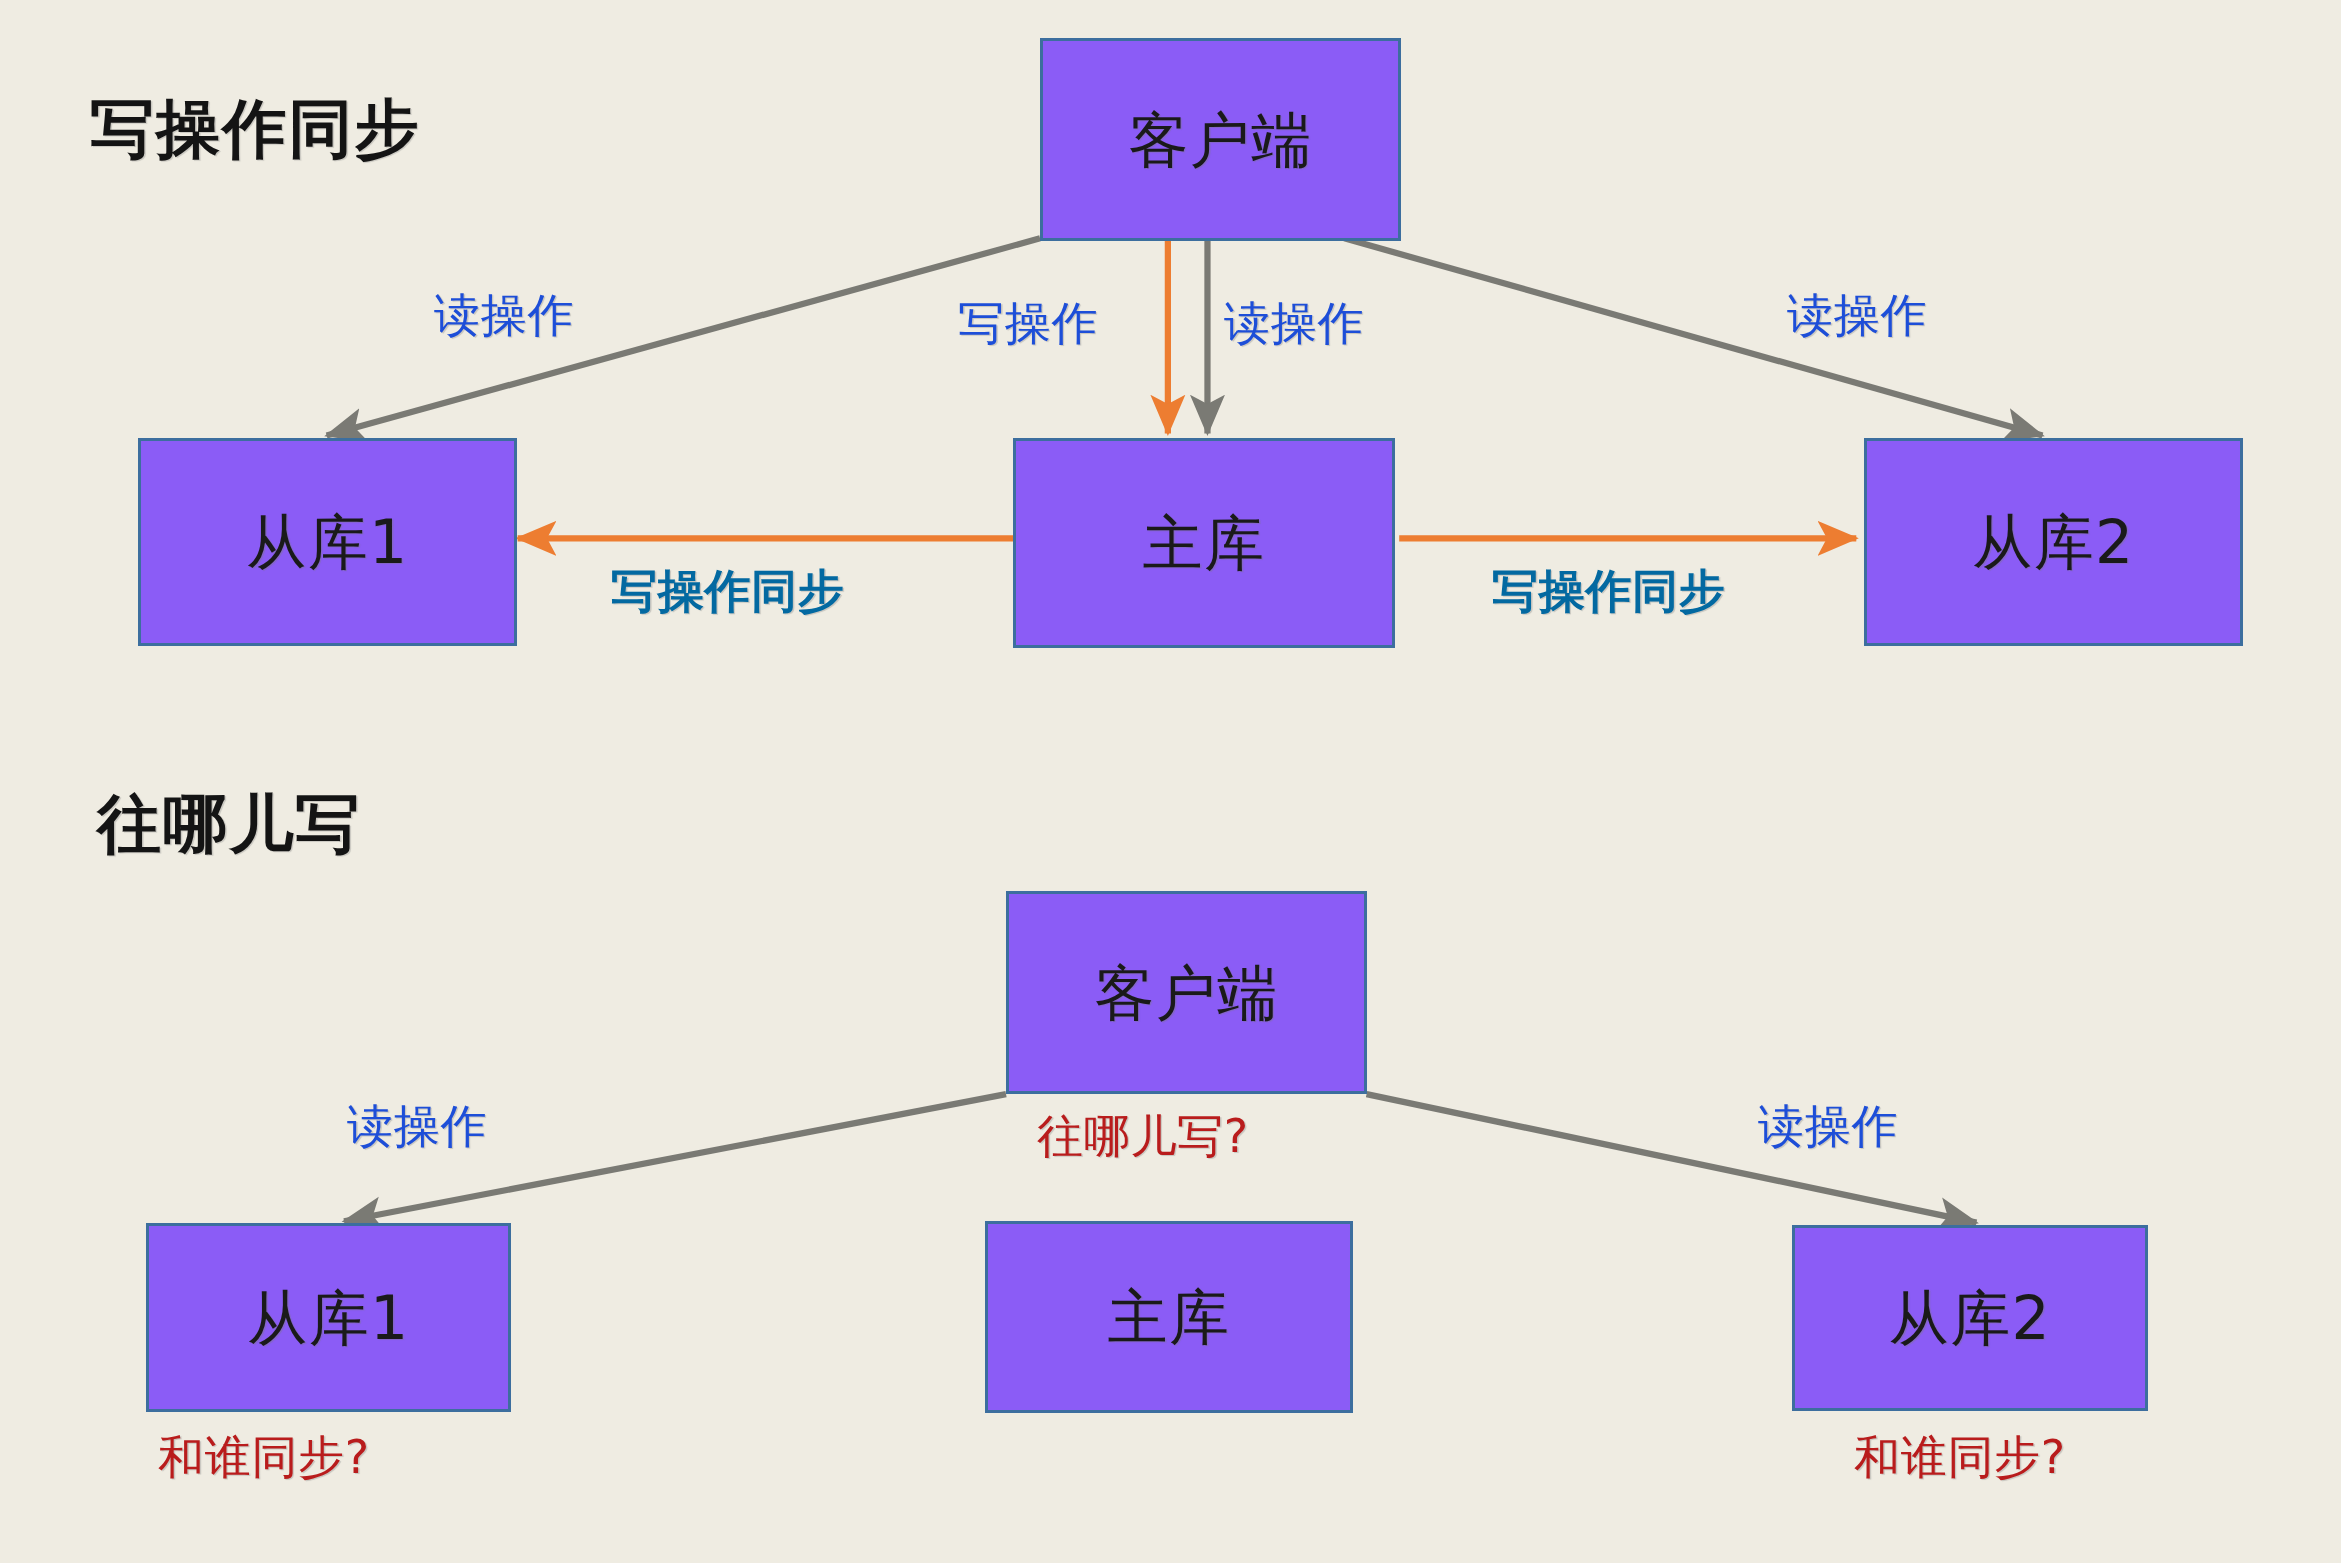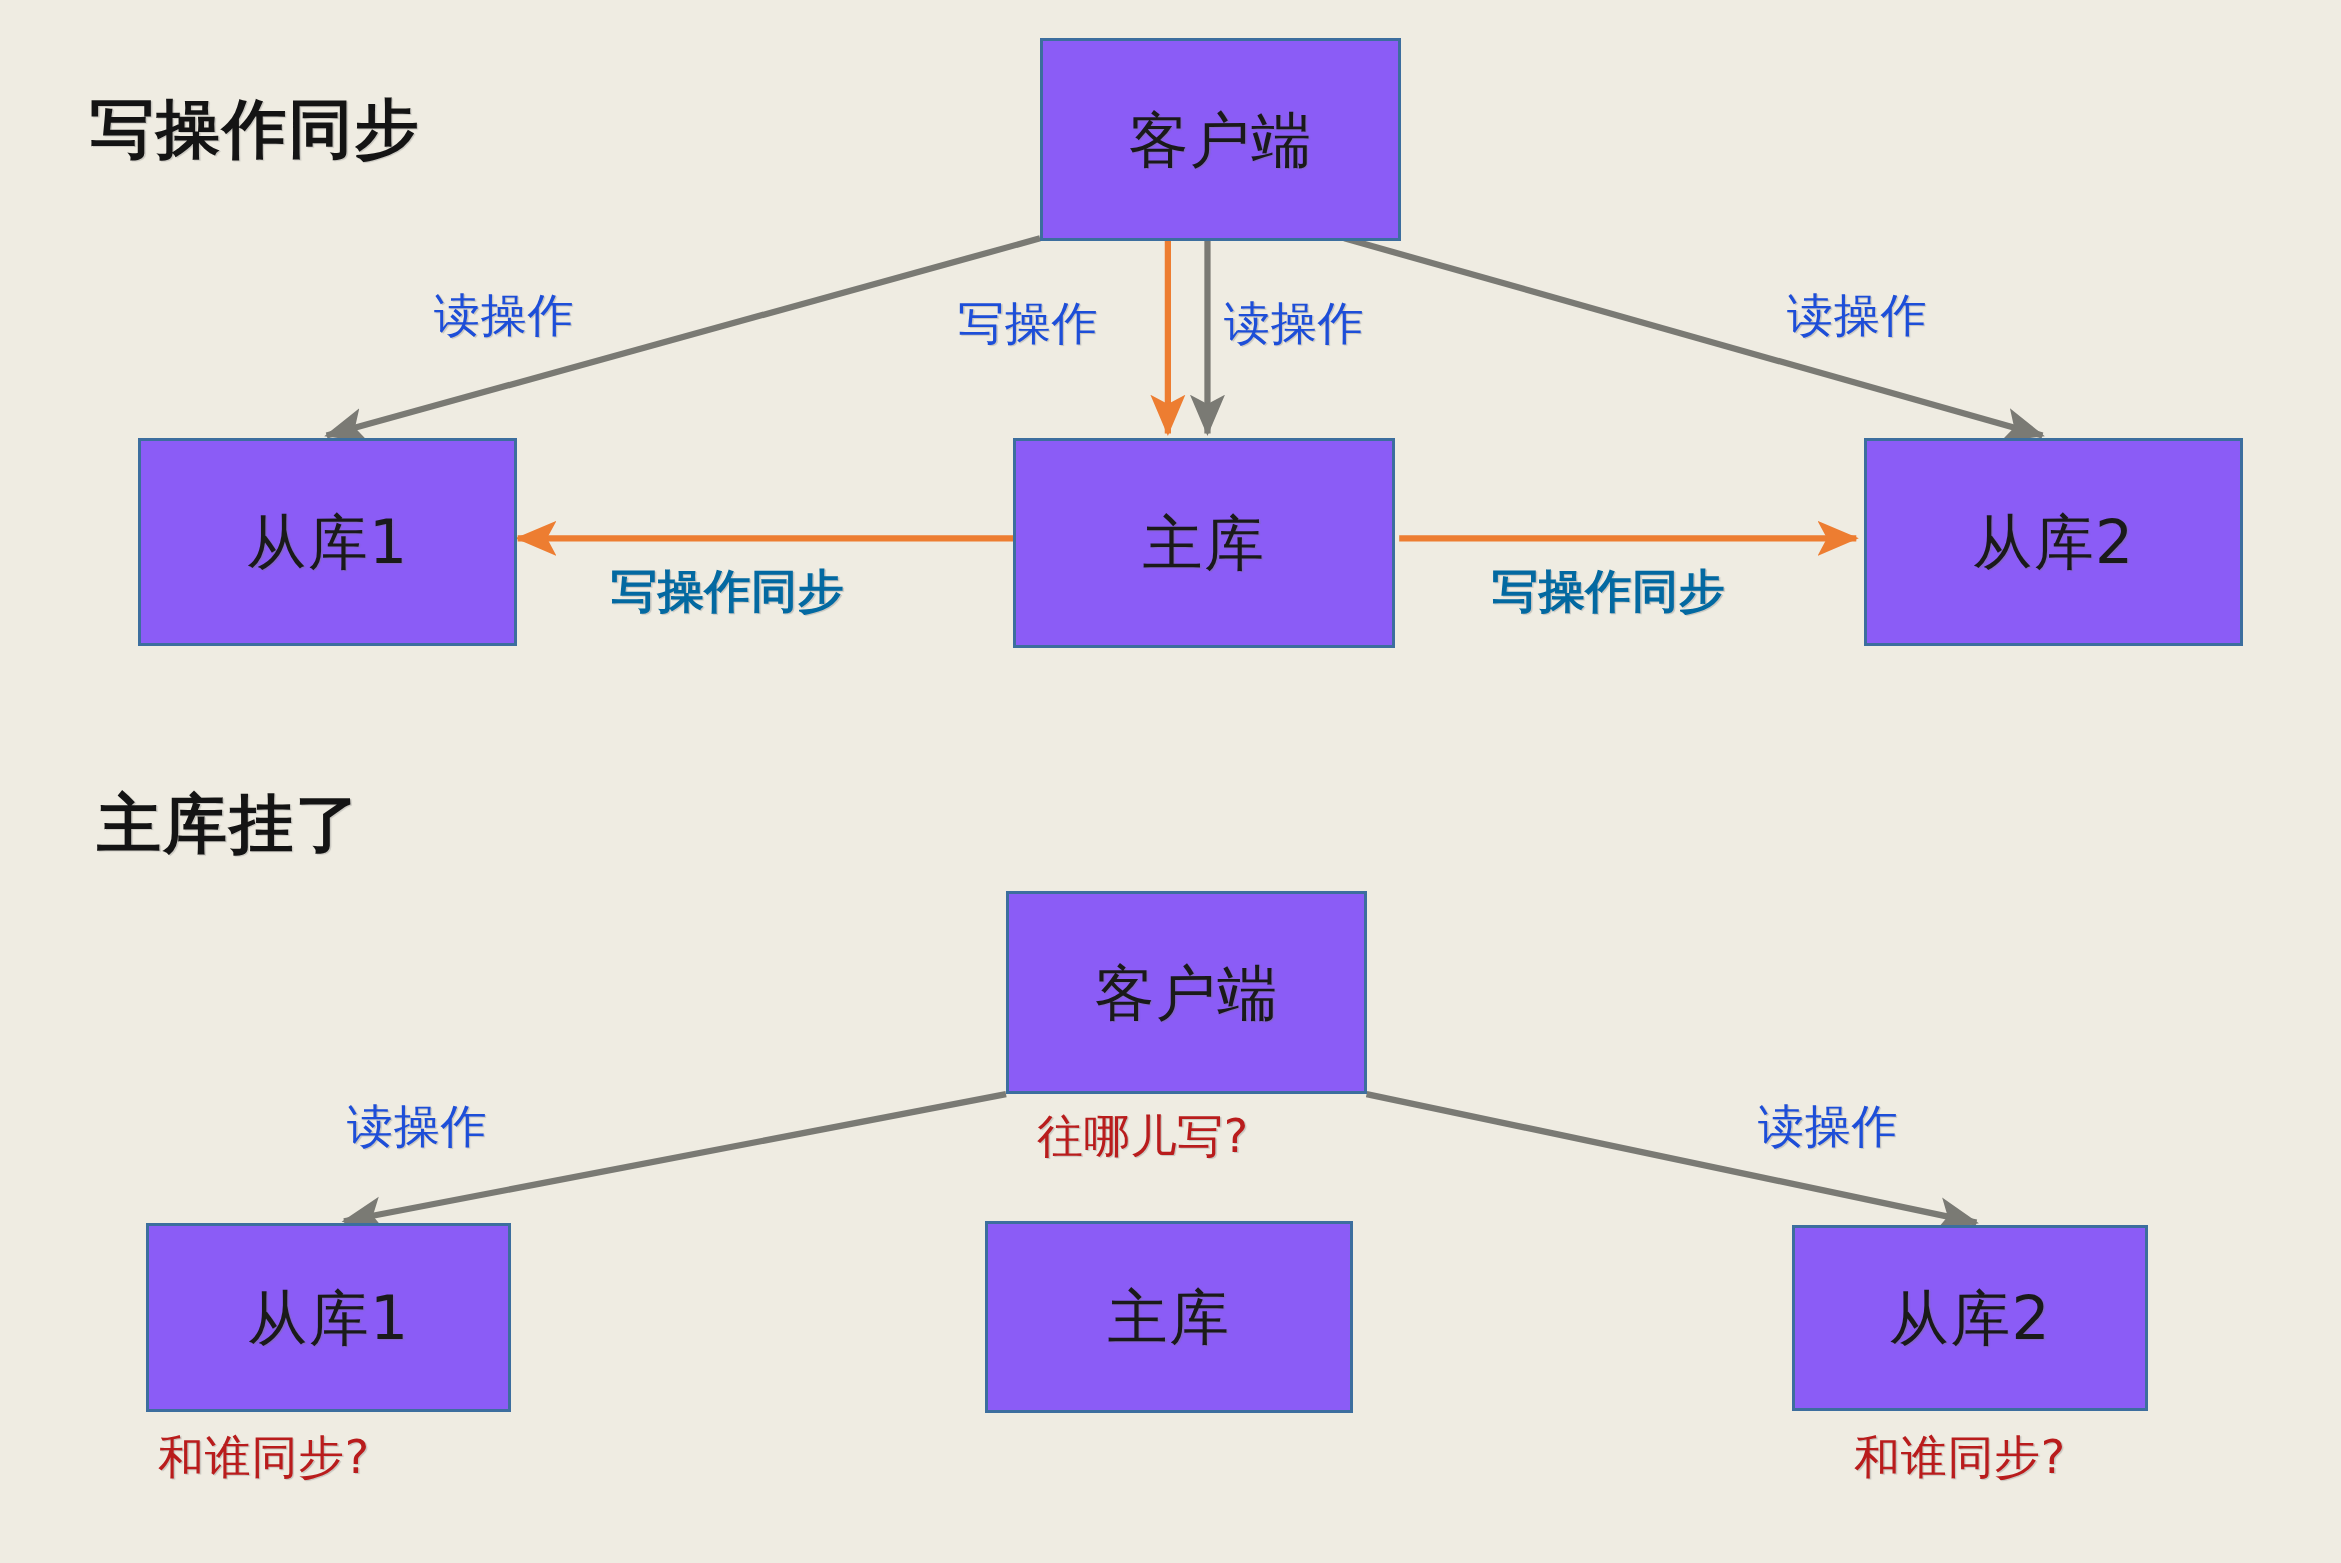--- a/index.html
+++ b/index.html
@@ -116,21 +116,21 @@
   <div class="edge-label" style="left:958px; top:300px;">写操作</div>
 
   <div class="edge-label" style="left:1224px; top:300px;">读操作</div>
 
   <div class="edge-label" style="left:1787px; top:292px;">读操作</div>
 
   <div class="edge-label orange" style="left:611px; top:568px;">写操作同步</div>
 
   <div class="edge-label orange" style="left:1492px; top:568px;">写操作同步</div>
 
-  <div class="section-title" style="left:97px; top:792px;">主库挂了</div>
+  <div class="section-title" style="left:97px; top:792px;">往哪儿写</div>
 
   <div class="node" style="left:1006px; top:891px; width:361px; height:203px;">客户端</div>
 
   <div class="node" style="left:146px; top:1223px; width:365px; height:189px;">从库1</div>
 
   <div class="node" style="left:985px; top:1221px; width:368px; height:192px;">主库</div>
 
   <div class="node" style="left:1792px; top:1225px; width:356px; height:186px;">从库2</div>
 
   <div class="edge-label" style="left:347px; top:1103px;">读操作</div>

